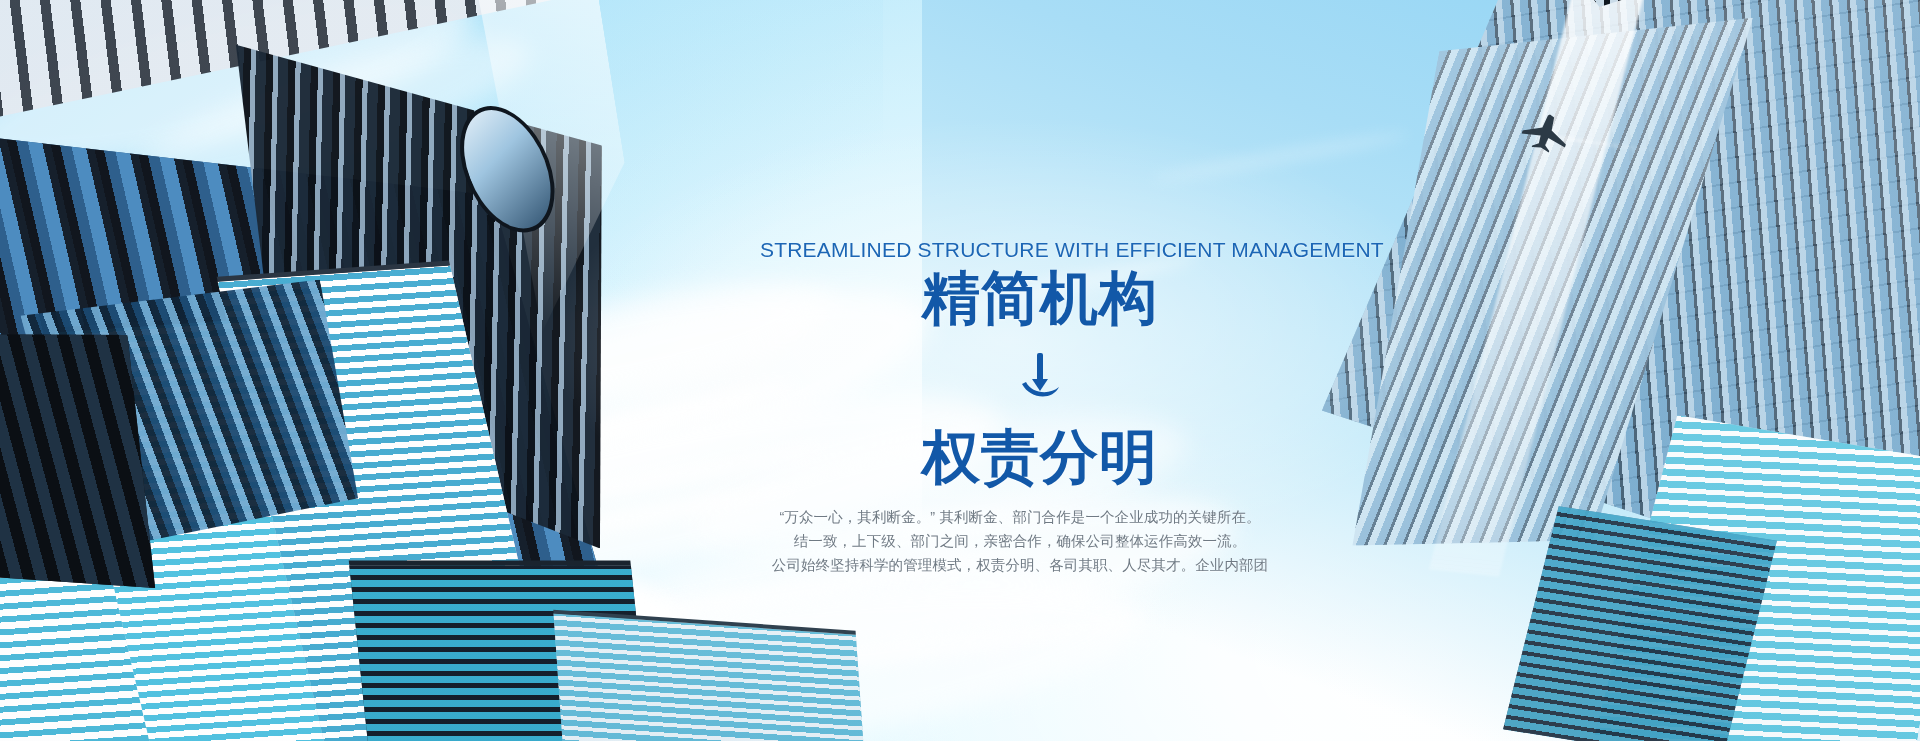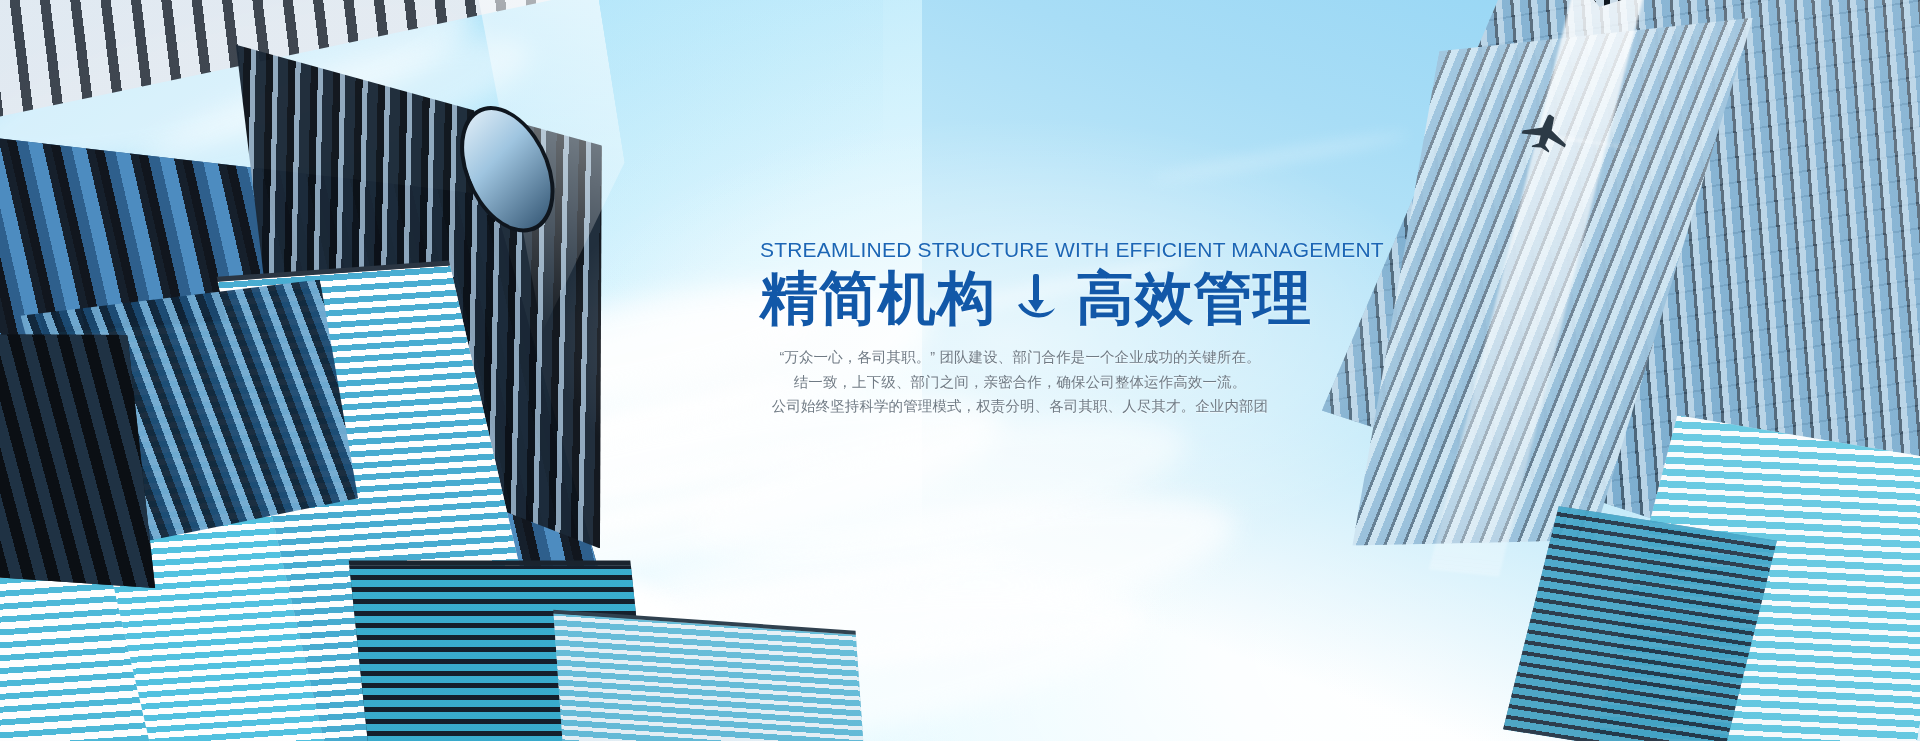--- a/index.html
+++ b/index.html
@@ -255,20 +255,21 @@
   }
   .headline {
     display:flex; align-items:center; gap:20px;
     color:#1258a8;
     font-size:58px;
     font-weight:700;
     line-height:1.16;
     letter-spacing:1px;
     white-space:nowrap;
     text-shadow:0 1px 3px rgba(255,255,255,0.5);
+    flex-direction:column;
   }
   .headline .mark { display:inline-flex; align-items:center; }
   .headline .mark svg { width:40px; height:52px; display:block; }
   .body-copy {
     margin-top:14px;
     color:#6f7a84;
     font-size:14.5px;
     line-height:1.68;
     letter-spacing:.1px;
     max-width:520px;
@@ -360,24 +361,24 @@
       <span>精简机构</span>
 
       <span class="mark">
         <svg viewBox="0 0 40 52" xmlns="http://www.w3.org/2000/svg">
           <rect x="17" y="2" width="6" height="30" rx="2" fill="#1258a8"></rect>
           <path d="M20 40 L12 28 L28 28 Z" fill="#1258a8"></path>
           <path d="M2 33 C10 48, 32 50, 39 36 C30 44, 12 43, 6 31 Z" fill="#1258a8"></path>
         </svg>
       </span>
 
-      <span>高效管理</span>
+      <span>权责分明</span>
     </div>
 
     <div class="body-copy">
-      <p>“万众一心，各司其职。” 团队建设、部门合作是一个企业成功的关键所在。</p>
+      <p>“万众一心，其利断金。” 其利断金、部门合作是一个企业成功的关键所在。</p>
       <p>结一致，上下级、部门之间，亲密合作，确保公司整体运作高效一流。</p>
       <p>公司始终坚持科学的管理模式，权责分明、各司其职、人尽其才。企业内部团</p>
     </div>
 
   </div>
 
 </div>
 
 </body></html>

